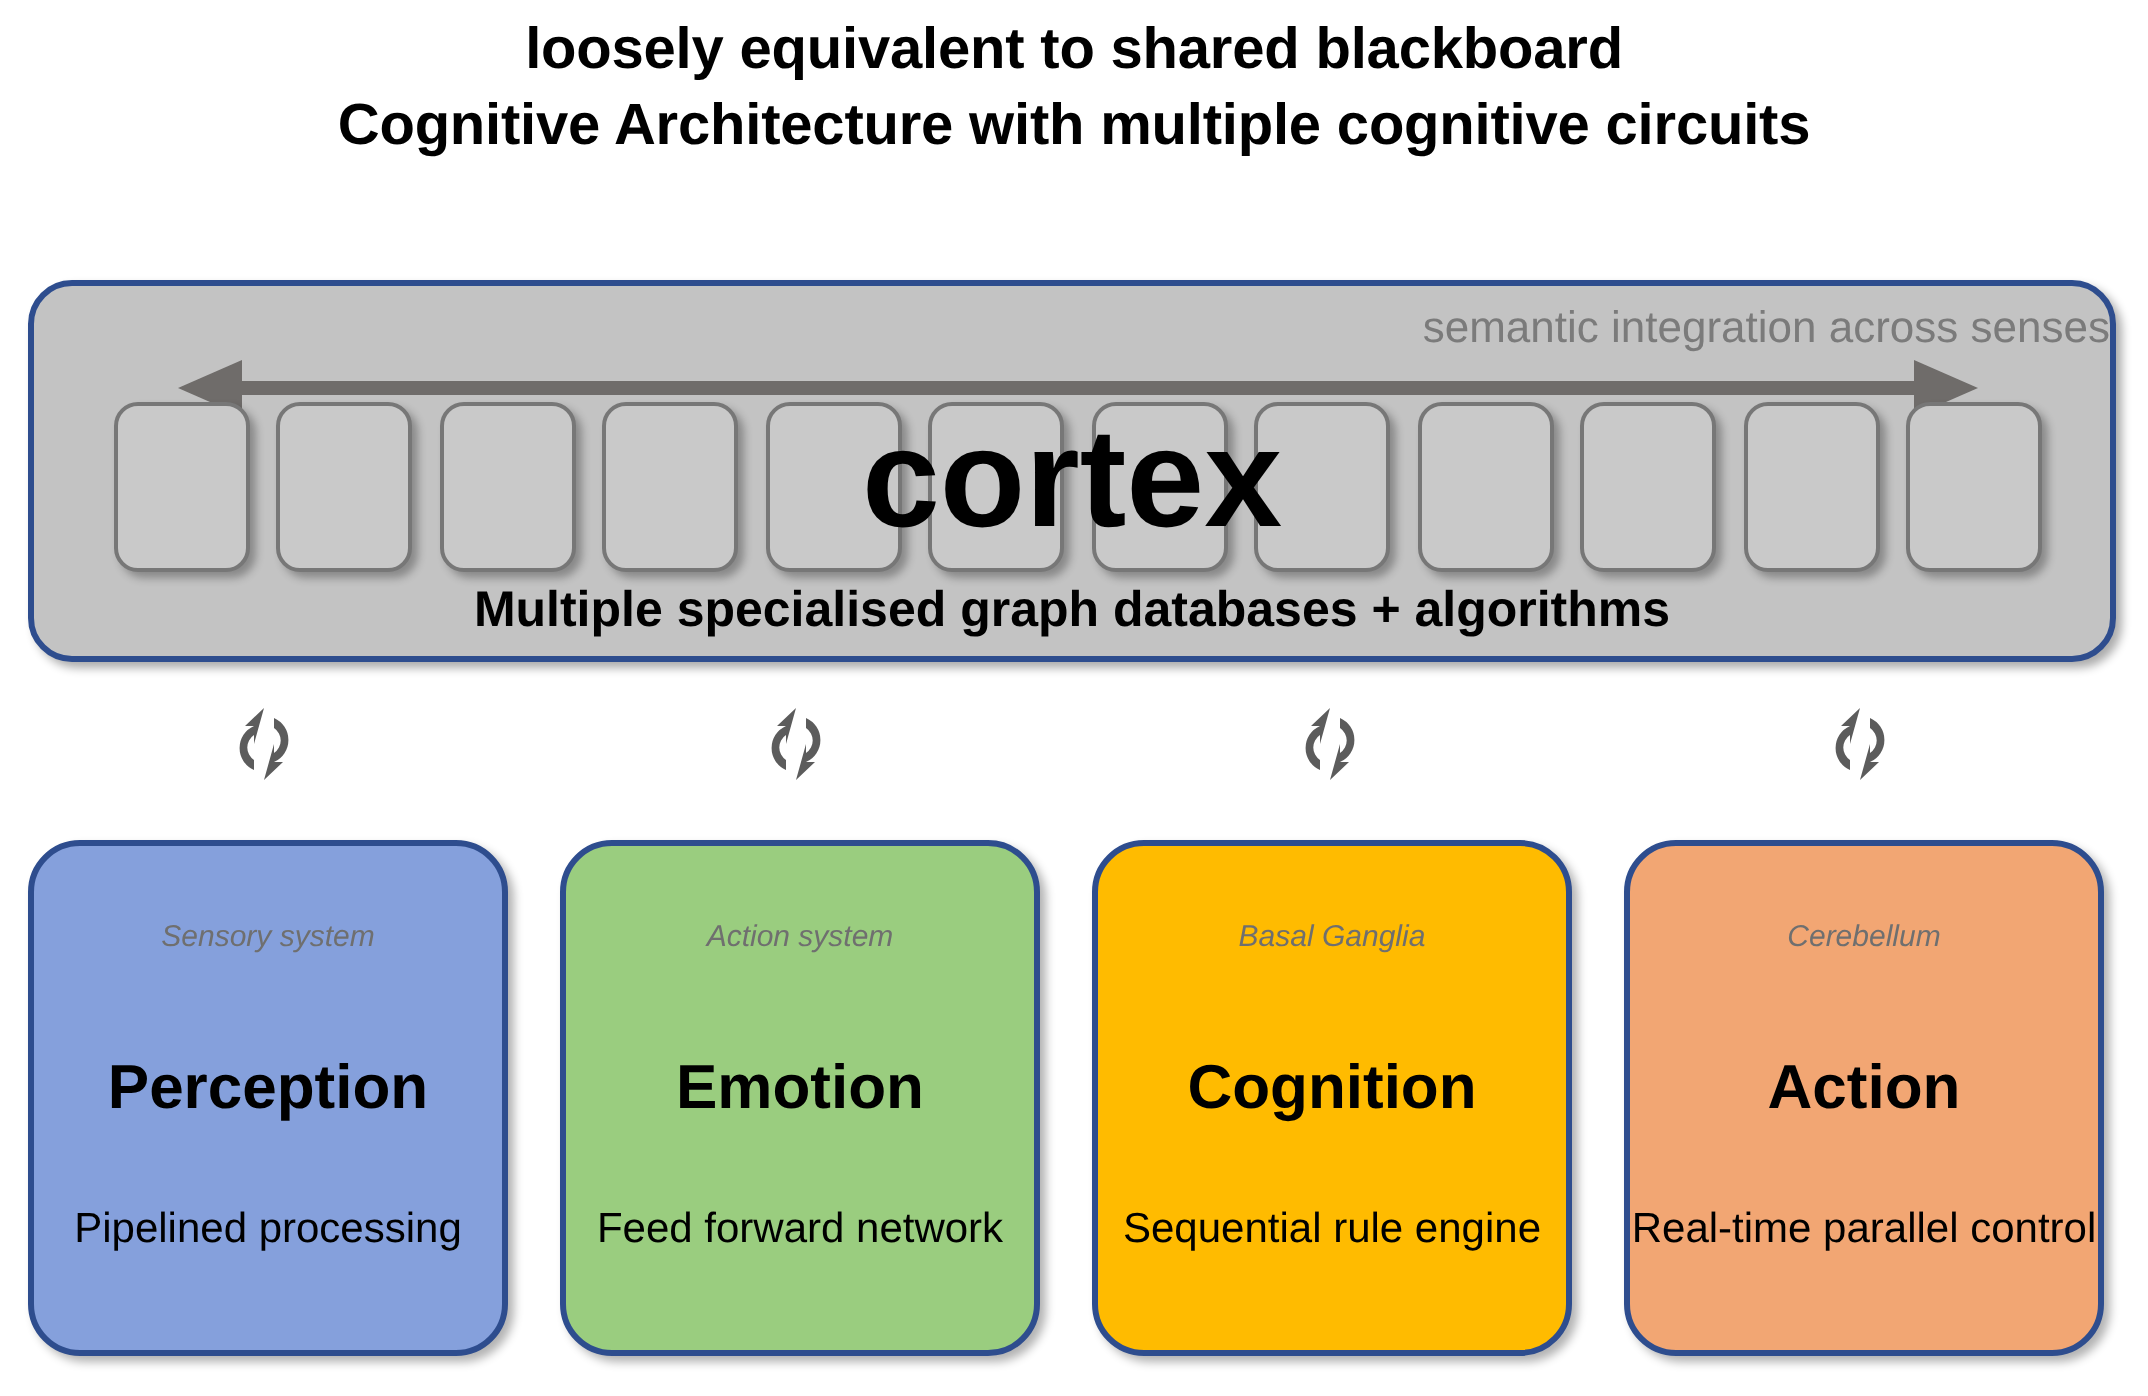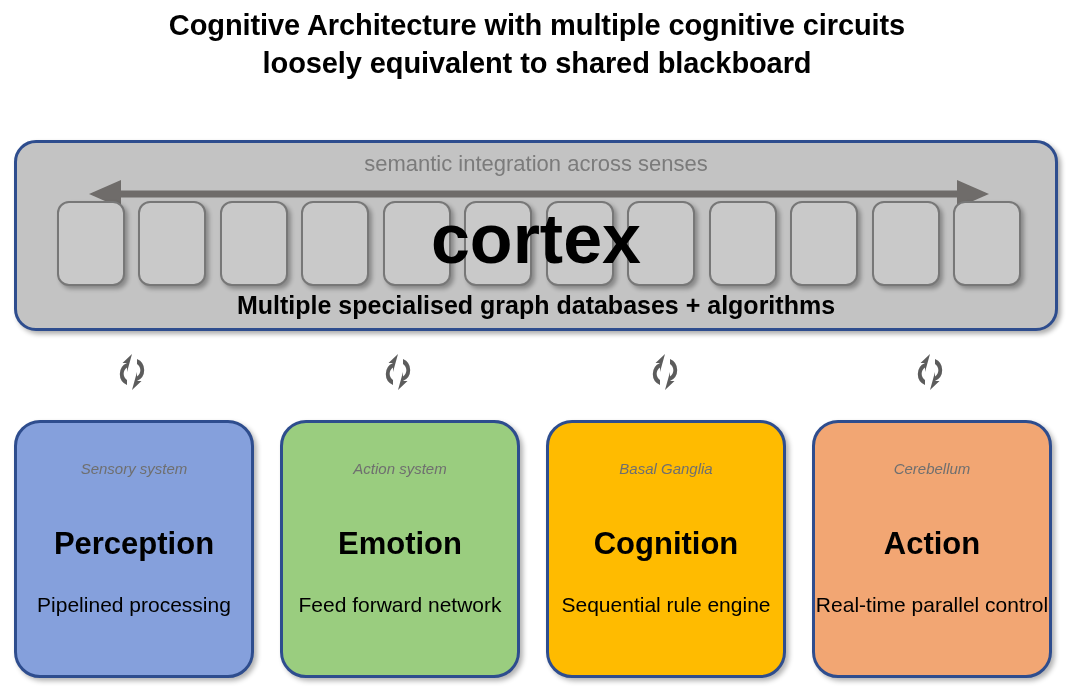--- a/index.html
+++ b/index.html
@@ -43,21 +43,21 @@
     background: #c3c3c3;
     border: 3px solid #2e4d8e;
     border-radius: 22px;
     box-shadow: 3px 3px 5px rgba(0,0,0,0.33);
   }
   #semantic-label {
     position: absolute;
     left: 0;
     top: 8px;
     width: 100%;
-    text-align: center;
+    text-align: right;
     font-size: 22px;
     color: #7b7b7b;
     white-space: nowrap;
   }
 
   
   #integration-arrow {
     position: absolute;
     left: 72px;
     top: 36px;
@@ -146,30 +146,30 @@
     font-weight: bold;
     color: #000000;
     text-align: left;
     margin-top: 45px;
     line-height: 36px;
   }
   .system-desc {
     font-size: 21px;
     color: #000000;
     text-align: center;
-    margin-top: 28px;
+    margin-top: 38px;
     line-height: 29px;
   }
 </style>
 </head>
 <body>
 
 <div id="title-block">
+  <div class="title-line">loosely equivalent to shared blackboard</div>
   <div class="title-line">Cognitive Architecture with multiple cognitive circuits</div>
-  <div class="title-line">loosely equivalent to shared blackboard</div>
 </div>
 
 <div id="cortex-bar">
 
   <div id="semantic-label">semantic integration across senses</div>
 
   <svg id="integration-arrow" viewBox="0 0 900 30" preserveAspectRatio="none">
     <line x1="26" y1="15" x2="874" y2="15" stroke="#6f6c6a" stroke-width="7"></line>
     <polygon points="0,15 32,1 32,29" fill="#6f6c6a"></polygon>
     <polygon points="900,15 868,1 868,29" fill="#6f6c6a"></polygon>

